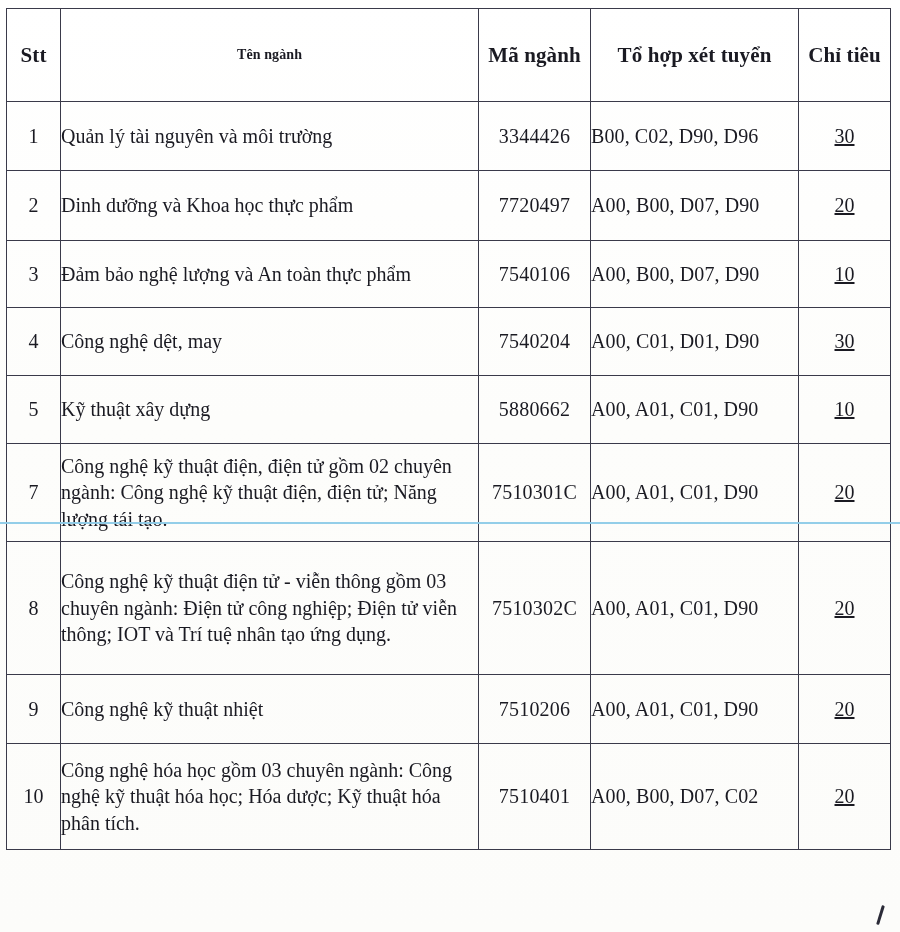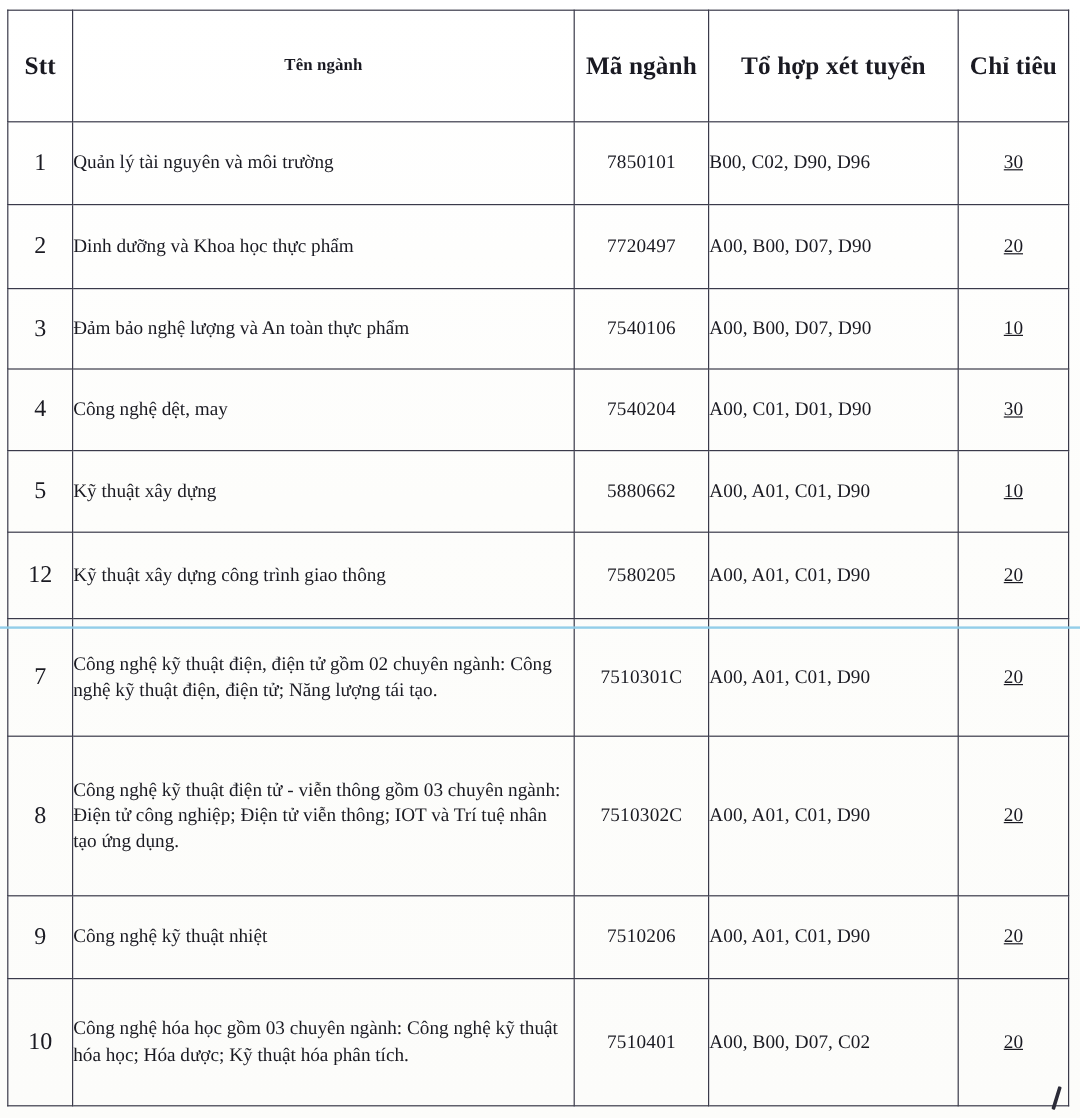--- a/index.html
+++ b/index.html
@@ -53,21 +53,21 @@
   thead th {
     height: 92px;
     font-weight: bold;
     font-size: 21px;
     text-align: center;
     letter-spacing: 0.1px;
   }
   thead th.th-name { font-size: 14px; }
 
   tbody td {
-    font-size: 16px;
+    font-size: 20px;
     font-weight: 400;
   }
 
   td.cell-stt {
     text-align: center;
     font-size: 20px;
   }
   td.cell-name {
     text-align: left;
     padding: 6px 4px 6px 12px;
@@ -148,21 +148,21 @@
       <th class="th-name">Tên ngành</th>
       <th class="th-code">Mã ngành</th>
       <th class="th-comb">Tổ hợp xét tuyển</th>
       <th class="th-quota">Chỉ tiêu</th>
     </tr>
   </thead>
   <tbody>
     <tr class="r-h1">
       <td class="cell-stt">1</td>
       <td class="cell-name">Quản lý tài nguyên và môi trường</td>
-      <td class="cell-code">7850101</td>
+      <td class="cell-code">3344426</td>
       <td class="cell-comb">B00, C02, D90, D96</td>
       <td class="cell-quota">30</td>
     </tr>
     <tr class="r-h2">
       <td class="cell-stt">2</td>
       <td class="cell-name">Dinh dưỡng và Khoa học thực phẩm</td>
       <td class="cell-code">7720497</td>
       <td class="cell-comb">A00, B00, D07, D90</td>
       <td class="cell-quota">20</td>
     </tr>
@@ -180,27 +180,20 @@
       <td class="cell-comb">A00, C01, D01, D90</td>
       <td class="cell-quota">30</td>
     </tr>
     <tr class="r-h5">
       <td class="cell-stt">5</td>
       <td class="cell-name">Kỹ thuật xây dựng</td>
       <td class="cell-code">5880662</td>
       <td class="cell-comb">A00, A01, C01, D90</td>
       <td class="cell-quota">10</td>
     </tr>
-    <tr class="r-h6">
-      <td class="cell-stt">12</td>
-      <td class="cell-name">Kỹ thuật xây dựng công trình giao thông</td>
-      <td class="cell-code">7580205</td>
-      <td class="cell-comb">A00, A01, C01, D90</td>
-      <td class="cell-quota">20</td>
-    </tr>
     <tr class="r-h7">
       <td class="cell-stt">7</td>
       <td class="cell-name">Công nghệ kỹ thuật điện, điện tử gồm 02 chuyên ngành: Công nghệ kỹ thuật điện, điện tử; Năng lượng tái tạo.</td>
       <td class="cell-code">7510301C</td>
       <td class="cell-comb">A00, A01, C01, D90</td>
       <td class="cell-quota">20</td>
     </tr>
     <tr class="r-h8">
       <td class="cell-stt">8</td>
       <td class="cell-name">Công nghệ kỹ thuật điện tử - viễn thông gồm 03 chuyên ngành: Điện tử công nghiệp; Điện tử viễn thông; IOT và Trí tuệ nhân tạo ứng dụng.</td>

